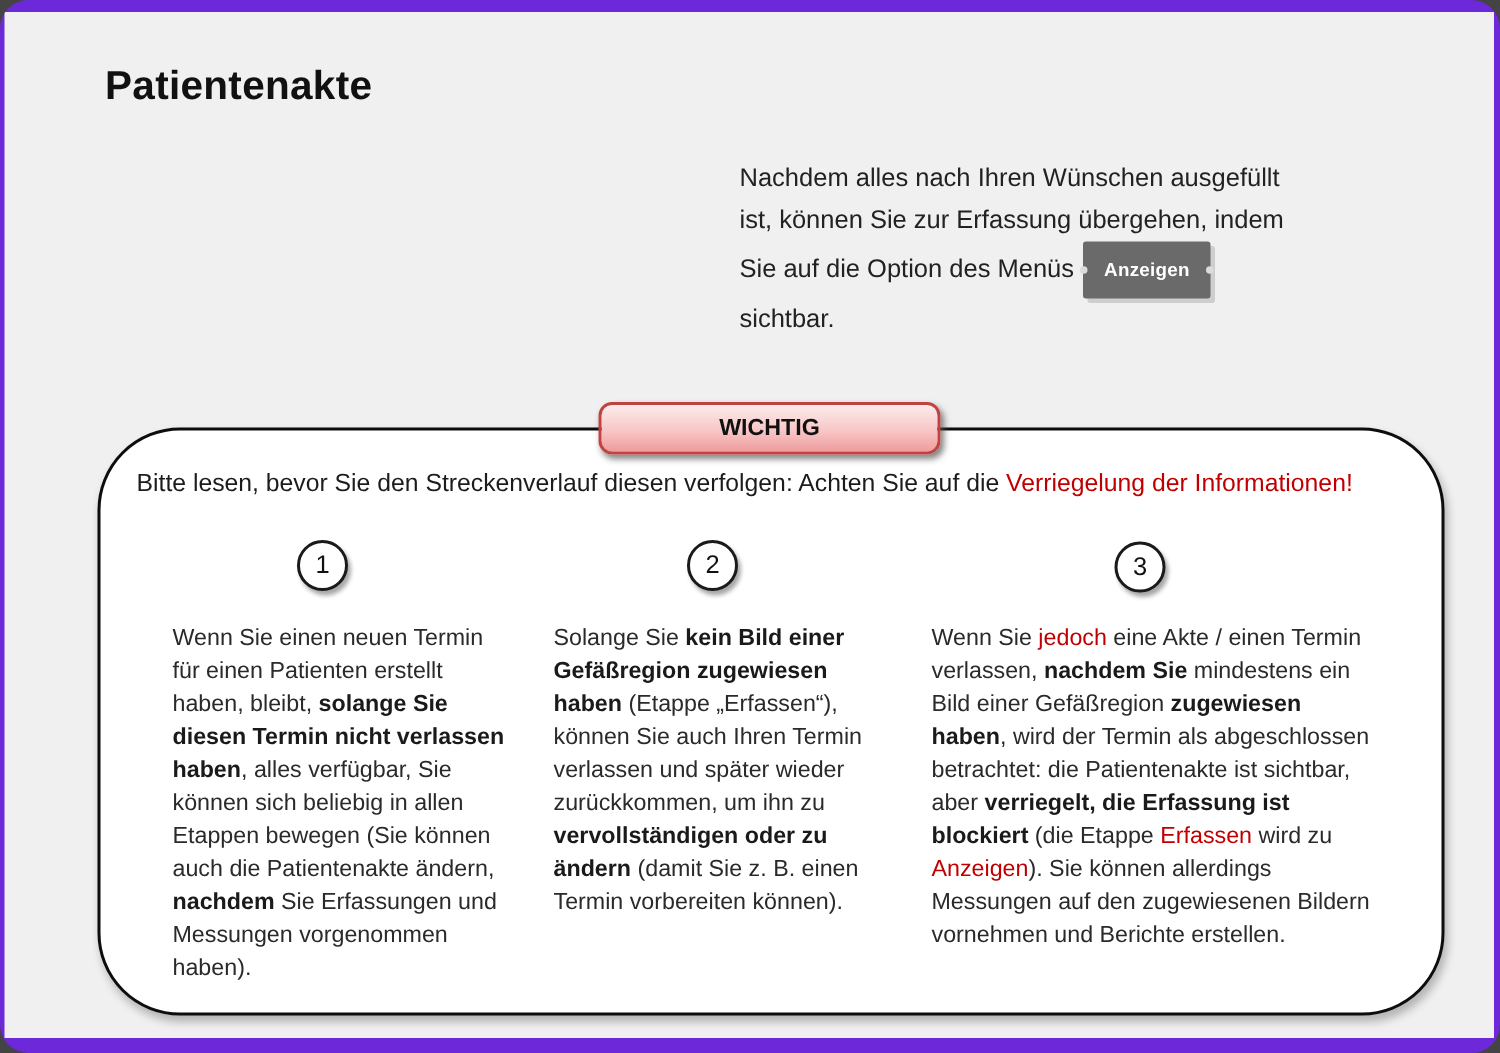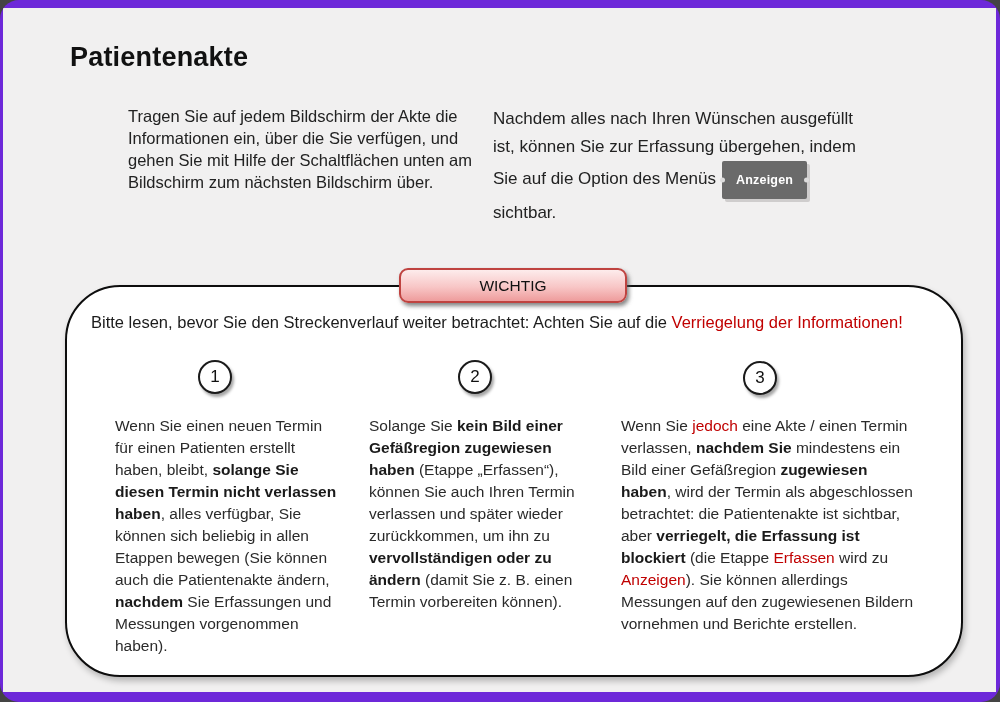--- a/index.html
+++ b/index.html
@@ -42,21 +42,21 @@
     position:absolute;left:62px;top:277px;width:894px;height:388px;
     background:#fff;border:2px solid #0d0d0d;border-radius:55px;
     box-shadow:2px 4px 6px rgba(0,0,0,0.25);
   }
   .badge{
     position:absolute;left:396px;top:260px;width:224px;height:31px;
     background:linear-gradient(180deg,#fdecec 0%,#f8c6c6 55%,#ee9c9c 100%);
     border:2px solid #bf4340;border-radius:9px;
     box-shadow:2px 3px 4px rgba(90,90,90,0.75);
     display:flex;align-items:center;justify-content:center;
-    font-size:15.5px;font-weight:400;color:#111;z-index:3;
+    font-size:15.5px;font-weight:700;color:#111;z-index:3;
   }
   .lead{
     position:absolute;left:88px;top:303px;width:862px;
     font-size:16.5px;line-height:22px;color:#1c1c1c;z-index:2;
   }
   .num-circle{
     position:absolute;width:30px;height:30px;border-radius:50%;
     background:#fff;border:2px solid #1a1a1a;
     box-shadow:2px 3px 3px rgba(0,0,0,0.35);
     display:flex;align-items:center;justify-content:center;
@@ -69,29 +69,28 @@
   .seg-red{color:var(--red,#c00000);}
 </style>
 </head>
 <body>
 
 <div class="stage">
   <div class="page">
 
     <div class="page-title">Patientenakte</div>
 
-    <div class="intro-left">Tragen Sie auf jedem Bildschirm der Akte die Informationen ein, über die Sie verfügen, und gehen Sie mit Hilfe der Schaltflächen unten am Bildschirm zum nächsten Bildschirm über.</div>
 
     <div class="intro-right"><span>Nachdem alles nach Ihren Wünschen ausgefüllt ist, können Sie zur Erfassung übergehen, indem Sie auf die Option des Menüs</span><span class="chip-wrap"><span class="chip-dot left"></span><span class="chip">Anzeigen</span><span class="chip-dot right"></span></span><span>sichtbar.</span></div>
 
     <div class="imp-box"></div>
 
     <div class="badge">WICHTIG</div>
 
-    <div class="lead"><span>Bitte lesen, bevor Sie den Streckenverlauf weiter betrachtet: Achten Sie auf die </span><span class="seg-red">Verriegelung der Informationen!</span></div>
+    <div class="lead"><span>Bitte lesen, bevor Sie den Streckenverlauf diesen verfolgen: Achten Sie auf die </span><span class="seg-red">Verriegelung der Informationen!</span></div>
 
     <div class="num-circle" style="left:195px;top:352px;">1</div>
     <div class="num-circle" style="left:455px;top:352px;">2</div>
     <div class="num-circle" style="left:740px;top:353px;">3</div>
 
     <div class="col" style="left:112px;top:396px;width:228px;"><span>Wenn Sie einen neuen Termin für einen Patienten erstellt haben, bleibt, </span><span class="seg-b">solange Sie diesen Termin nicht verlassen haben</span><span>, alles verfügbar, Sie können sich beliebig in allen Etappen bewegen (Sie können auch die Patientenakte ändern, </span><span class="seg-b">nachdem</span><span> Sie Erfassungen und Messungen vorgenommen haben).</span></div>
     <div class="col" style="left:366px;top:396px;width:212px;"><span>Solange Sie </span><span class="seg-b">kein Bild einer Gefäßregion zugewiesen haben</span><span> (Etappe „Erfassen“), können Sie auch Ihren Termin verlassen und später wieder zurückkommen, um ihn zu </span><span class="seg-b">vervollständigen oder zu ändern</span><span> (damit Sie z. B. einen Termin vorbereiten können).</span></div>
     <div class="col" style="left:618px;top:396px;width:300px;"><span>Wenn Sie </span><span class="seg-red">jedoch</span><span> eine Akte / einen Termin verlassen, </span><span class="seg-b">nachdem Sie</span><span> mindestens ein Bild einer Gefäßregion </span><span class="seg-b">zugewiesen haben</span><span>, wird der Termin als abgeschlossen betrachtet: die Patientenakte ist sichtbar, aber </span><span class="seg-b">verriegelt, die Erfassung ist blockiert</span><span> (die Etappe </span><span class="seg-red">Erfassen</span><span> wird zu </span><span class="seg-red">Anzeigen</span><span>). Sie können allerdings Messungen auf den zugewiesenen Bildern vornehmen und Berichte erstellen.</span></div>
 
   </div>

